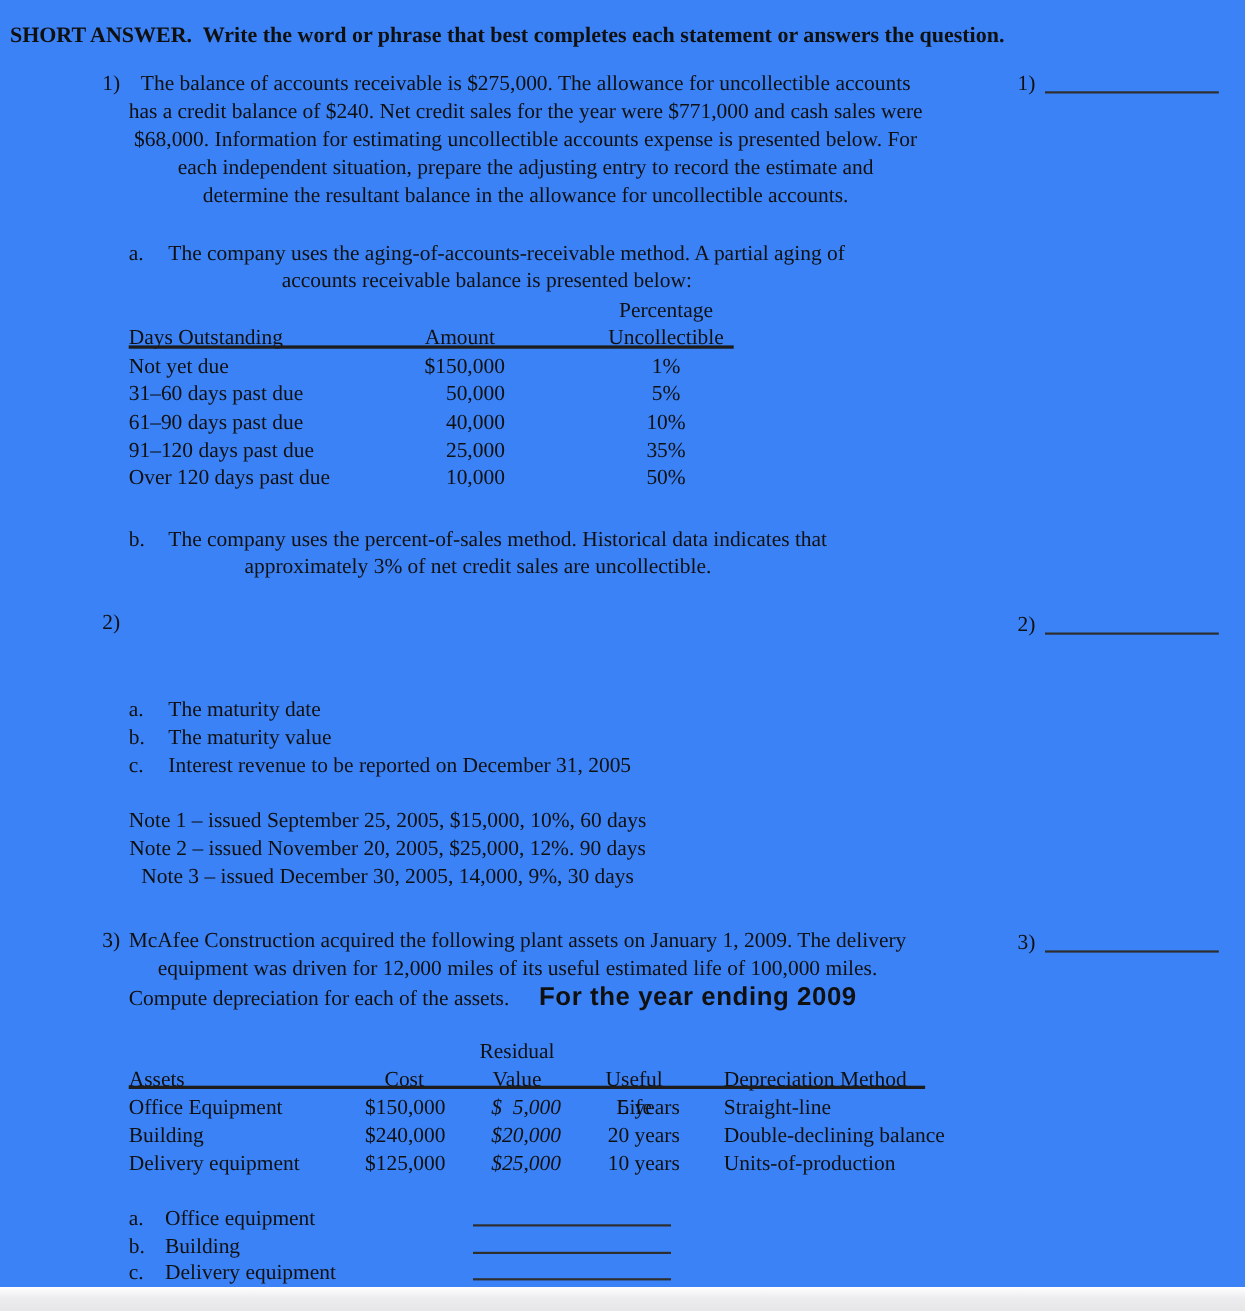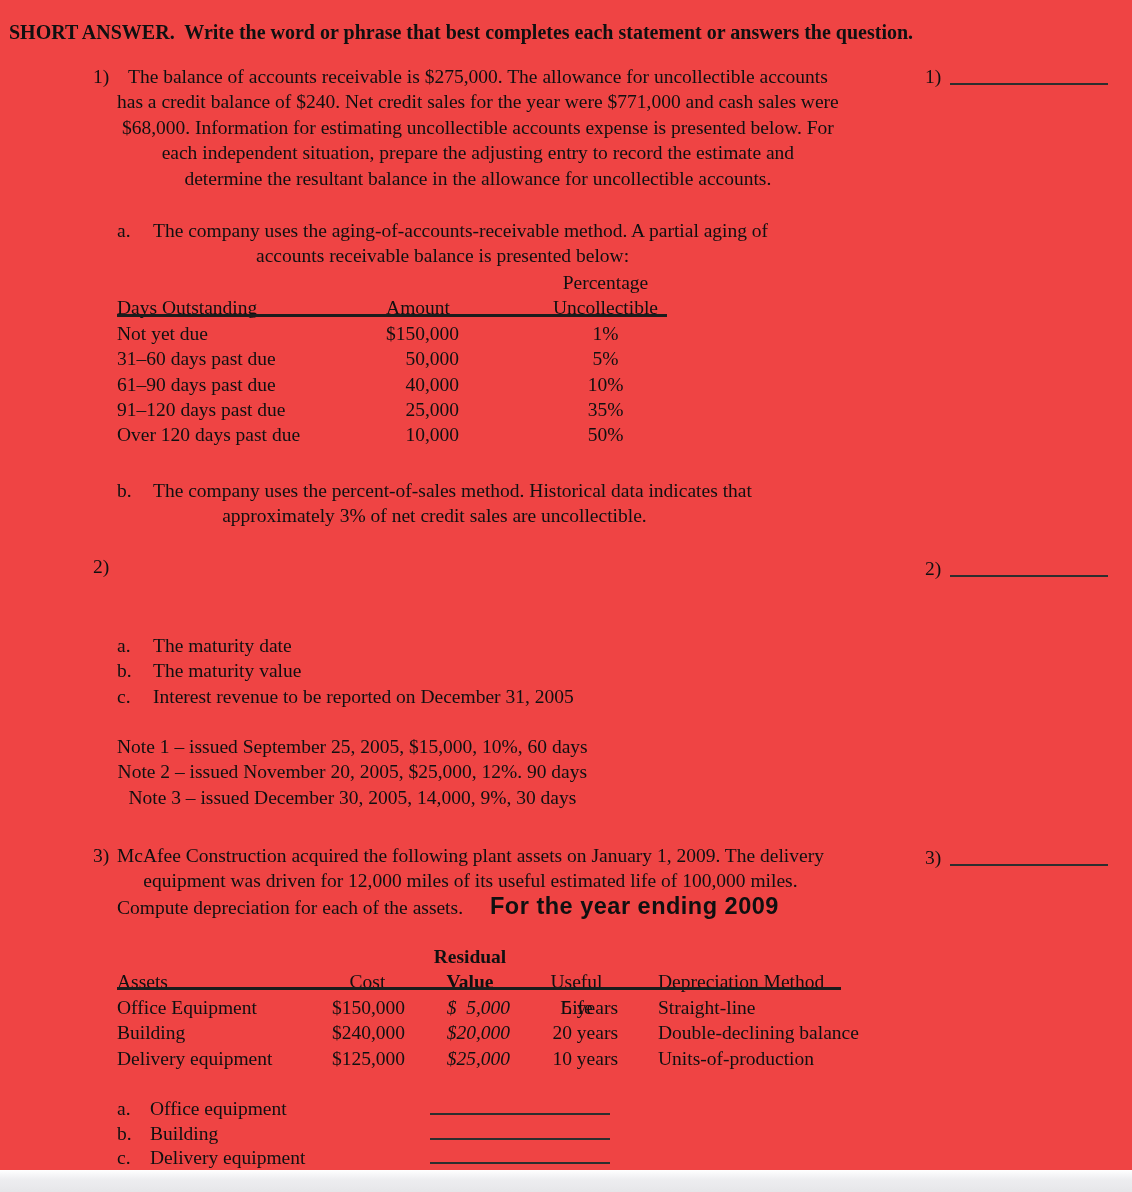--- a/index.html
+++ b/index.html
@@ -1,17 +1,17 @@
 <!DOCTYPE html>
 <html><head>
 <meta charset="utf-8">
 <style>
   html,body { margin:0; padding:0; background:#ffffff; }
   .page {
-    position:relative; width:1132px; height:1192px; background:#ef4444;
+    position:relative; width:1132px; height:1192px; background:#3b82f6;
     font-family:"Liberation Serif", serif; color:#101010;
     font-size:19.5px; line-height:25.4px; overflow:hidden;
   }
   .abs { position:absolute; }
   .ml  { white-space:pre;text-align:center; }            
   .hdr-title { font-weight:bold; font-size:20px; white-space:pre; }
   .part-text { white-space:pre; text-indent:36px; }
   .blank-line { border-bottom:2.4px solid #2e2e2e; height:15px; }
 
   
@@ -19,21 +19,21 @@
   .t1 .c2 { text-align:right; }
   .t1 .c2h{ text-align:right; padding-right:9px; }
   .t1 .c3 { text-align:center; padding-left:85px; white-space:pre; }
   .rule { background:#1c1c1c; height:2.5px; }
 
   
   .t2 { display:grid; grid-template-columns:213px 75px 105px 108px 262px; grid-auto-rows:25.4px; }
   .t2 .c2v { text-align:right; white-space:pre; }
   .t2 .c2h { text-align:center; }
   .t2 .c3v { text-align:right; padding-left:25px; white-space:pre;font-style:italic; }
-  .t2 .c3h { text-align:center; padding-left:25px;font-weight:bold; }
+  .t2 .c3h { text-align:center; padding-left:25px; }
   .t2 .c4v { text-align:right; }
   .t2 .c4h { text-align:center; padding-left:25px; }
   .t2 .c5  { padding-left:40px; }
 
   
   .li-row { display:flex; height:25.4px; align-items:flex-start; }
   .li-label { width:36px; flex-shrink:0; }
 
   .ans-row { display:flex; height:24.6px; align-items:flex-start; }
   .ans-label { width:33px; flex-shrink:0; }

